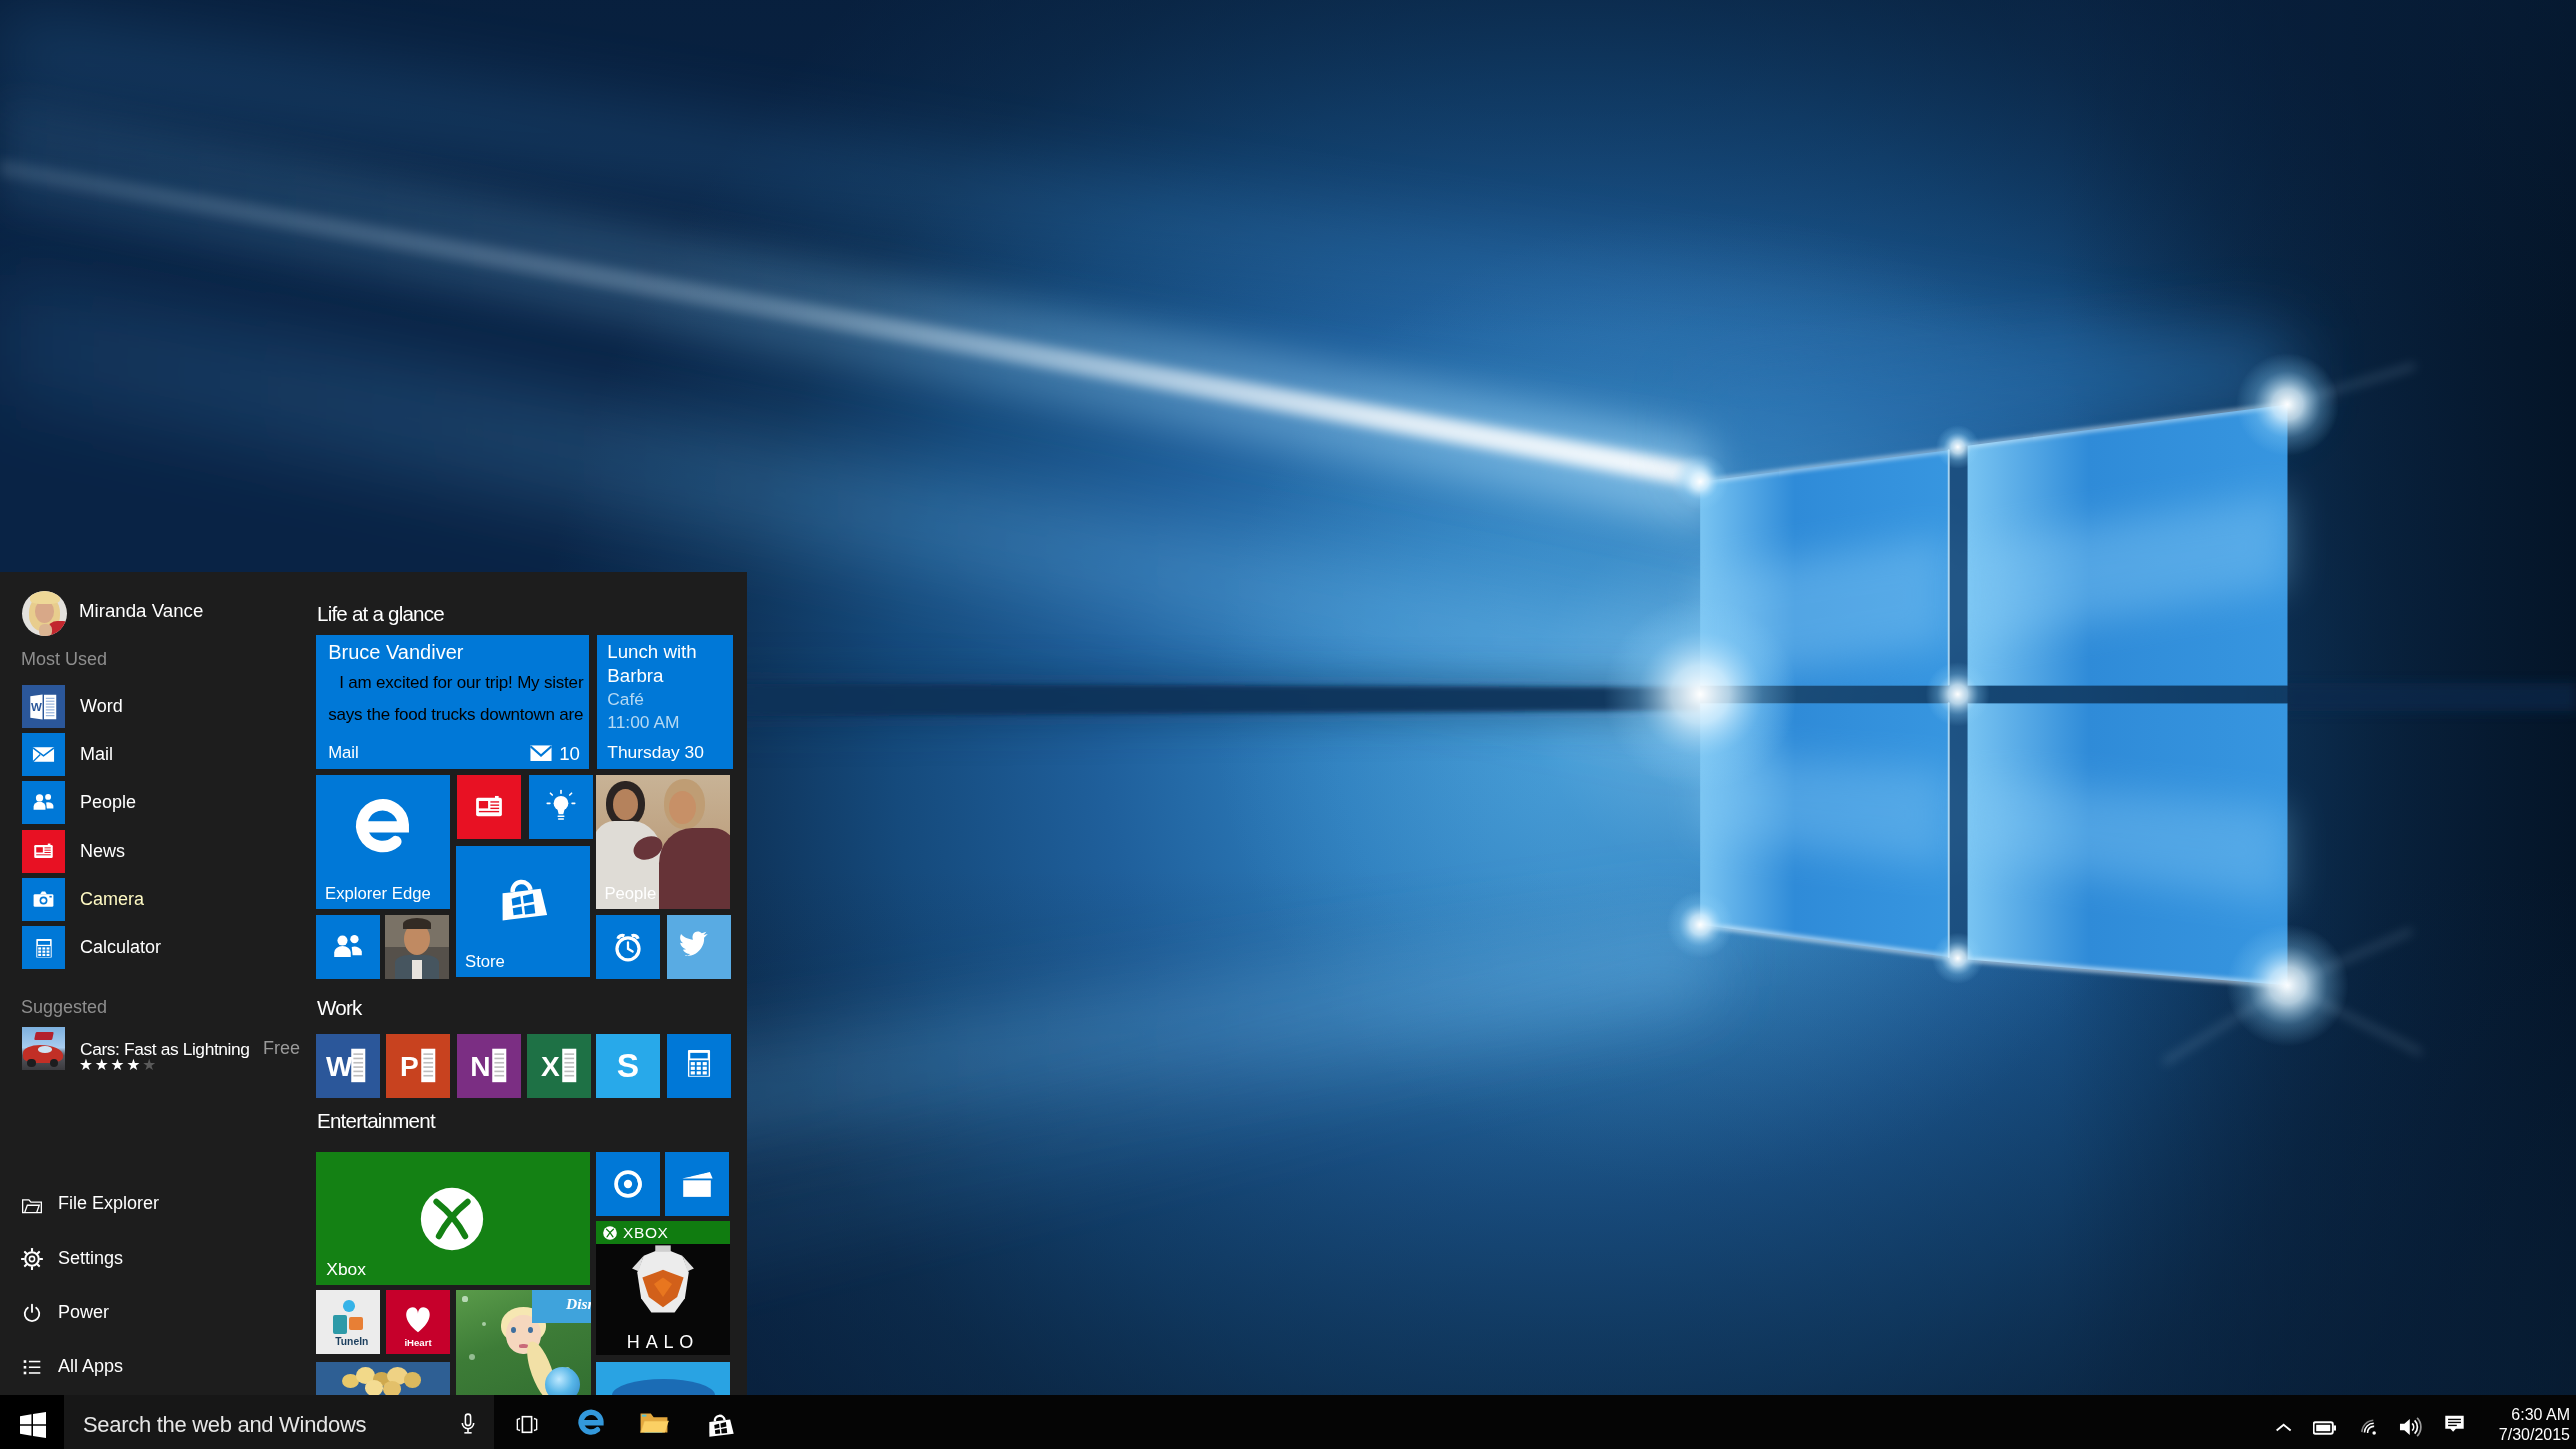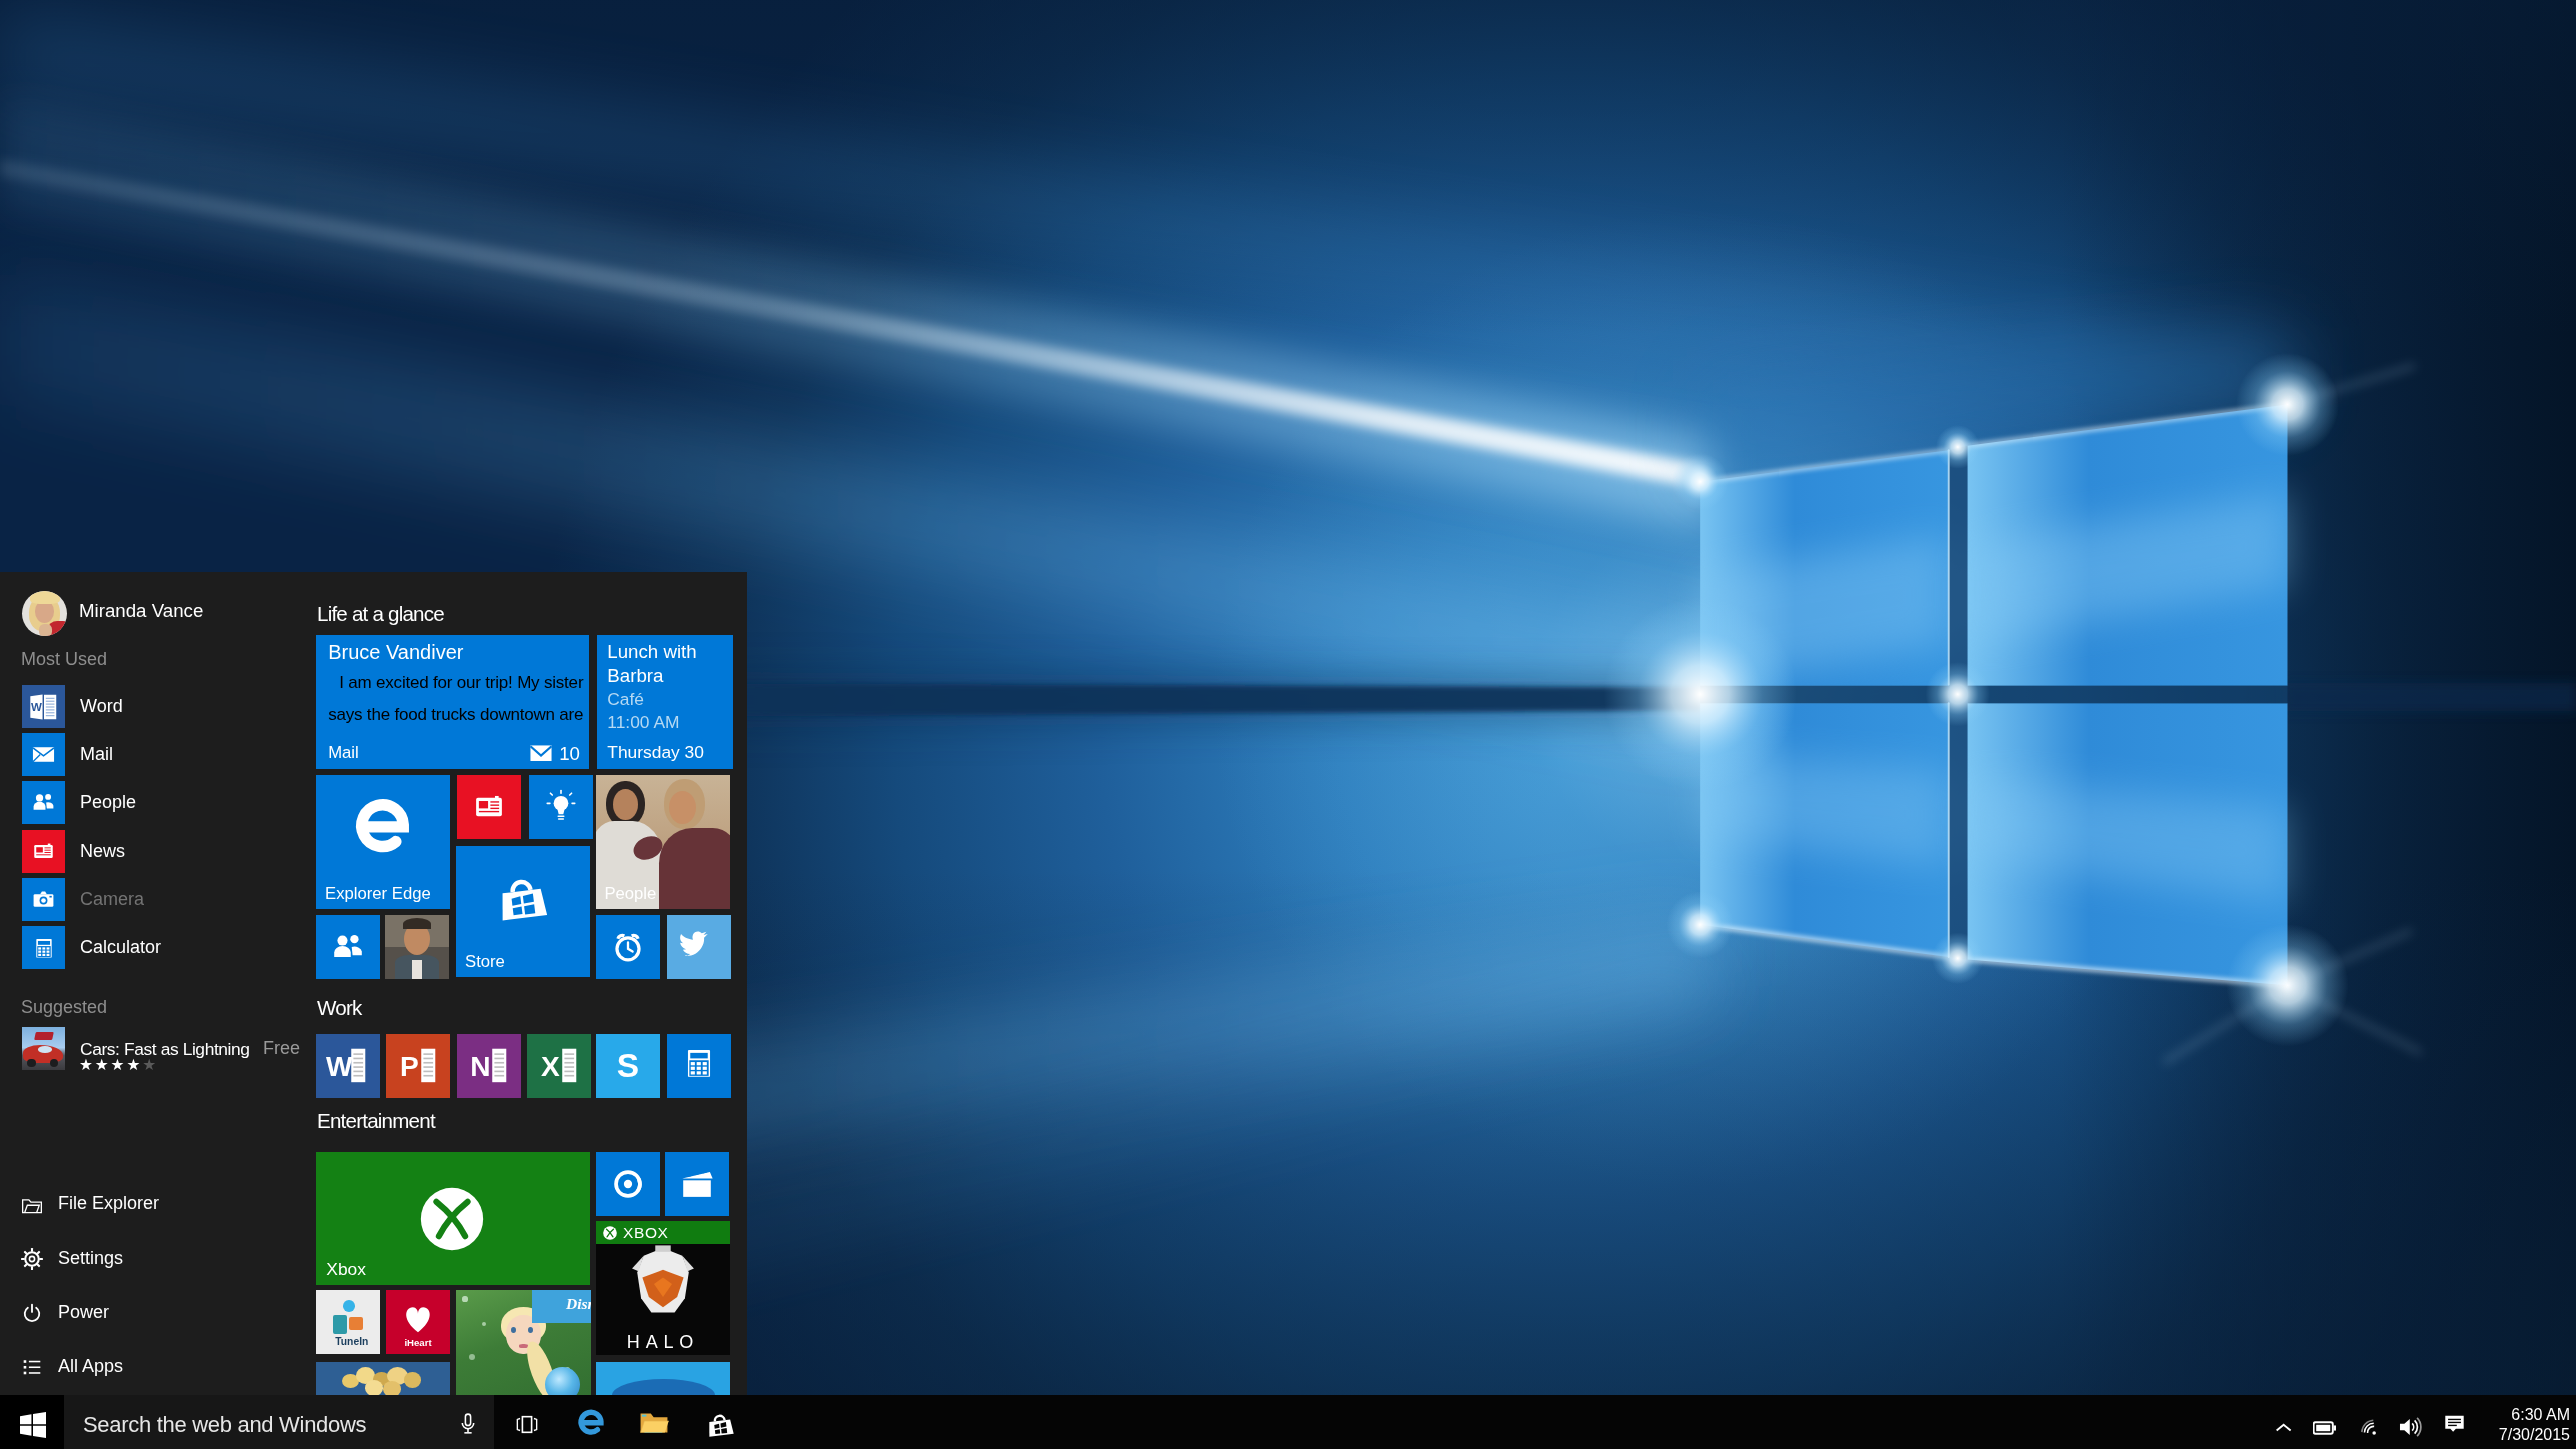--- a/index.html
+++ b/index.html
@@ -203,21 +203,21 @@
     <div style="position:absolute;left:80px;top:269px;font-size:18px;color:#fff;">News</div>
     <div style="position:absolute;left:22px;top:306px;width:43px;height:43px;background:#0078d7;display:flex;align-items:center;justify-content:center;">
       <svg width="33" height="33" viewBox="0 0 100 100" style="">
         <rect x="20" y="34" width="60" height="38" rx="4" fill="#fff"></rect>
         <path d="M40,34 l5,-8 h10 l5,8 z" fill="#fff"></path>
         <circle cx="50" cy="53" r="12" fill="#0078d7"></circle>
         <circle cx="50" cy="53" r="7" fill="#fff"></circle>
         <rect x="68" y="39" width="7" height="5" fill="#0078d7"></rect>
       </svg>
     </div>
-    <div style="position:absolute;left:80px;top:317px;font-size:18px;color:#737373;text-align:right;">Camera</div>
+    <div style="position:absolute;left:80px;top:317px;font-size:18px;color:#fef9c3;text-align:right;">Camera</div>
     <div style="position:absolute;left:22px;top:354px;width:43px;height:43px;background:#0078d7;display:flex;align-items:center;justify-content:center;">
       <svg width="32" height="32" viewBox="0 0 100 100" style="">
         <rect x="26" y="22" width="48" height="58" rx="2" fill="#fff"></rect>
         <rect x="31" y="28" width="38" height="12" fill="#0078d7"></rect>
         <g fill="#0078d7">
           <rect x="29" y="44" width="42" height="34"></rect>
         </g>
         <rect x="32" y="48" width="9" height="7" fill="#fff"></rect>
         <rect x="45" y="48" width="9" height="7" fill="#fff"></rect>
         <rect x="58" y="48" width="9" height="7" fill="#fff"></rect>

